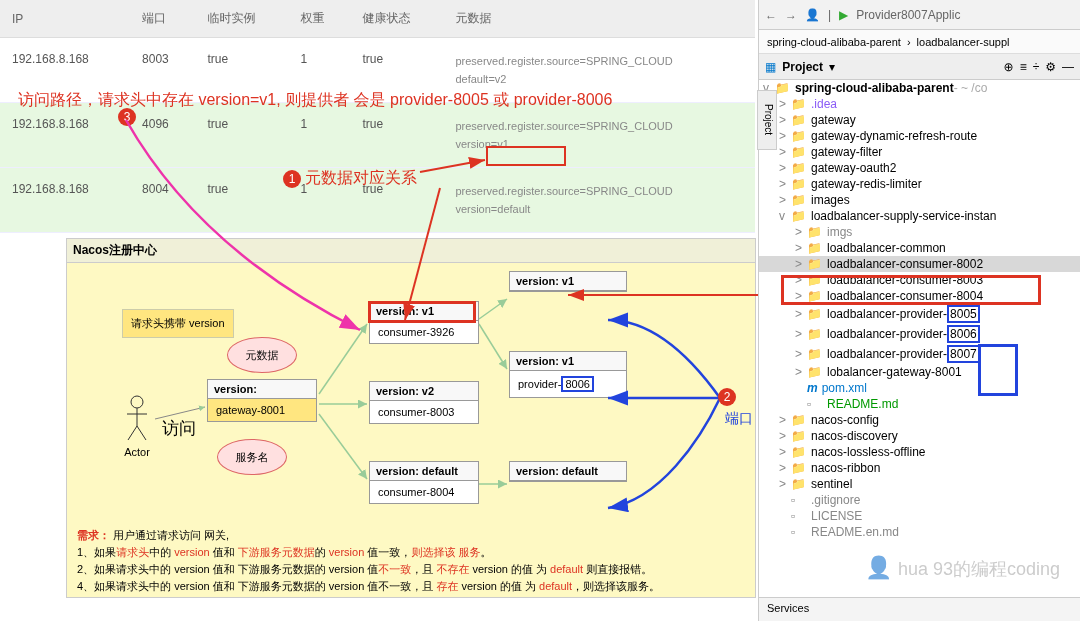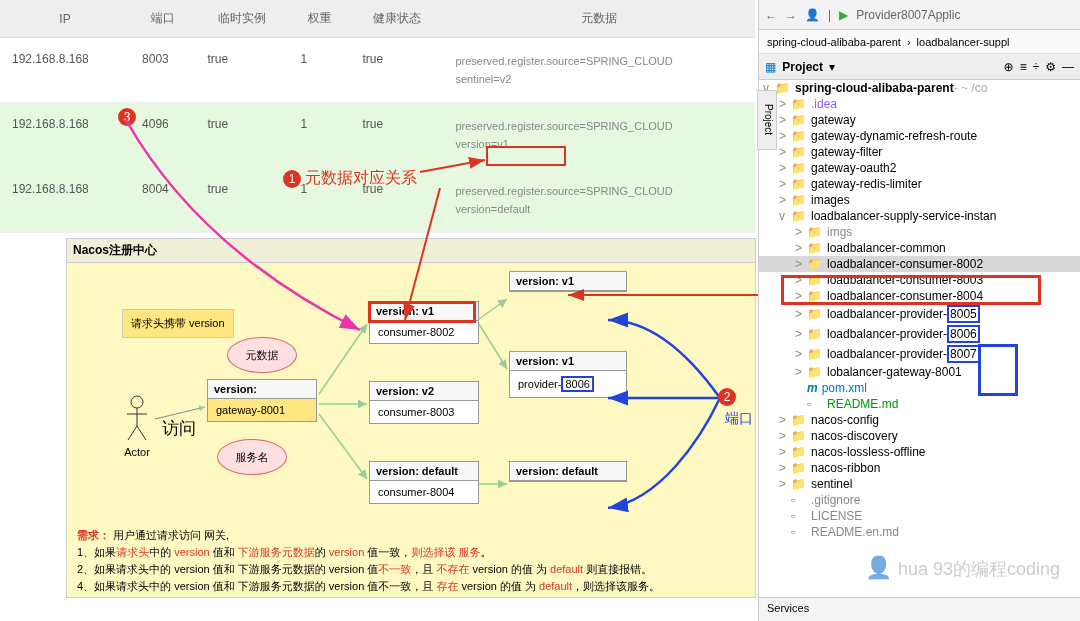--- a/index.html
+++ b/index.html
@@ -1,19 +1,19 @@
 <!DOCTYPE html>
 <html><head>
 <meta charset="utf-8">
 <style>
 * { margin:0; padding:0; box-sizing:border-box; font-family:"PingFang SC","Microsoft YaHei",sans-serif; }
 body { width:1080px; height:621px; overflow:hidden; background:#f4f4f4; position:relative; }
 .left-panel { position:absolute; left:0; top:0; width:758px; height:621px; background:#fff; }
 .table { width:755px; border-collapse:collapse; font-size:12px; }
-.table th { background:#eee; text-align:center; padding:10px 12px; color:#666; font-weight:normal; border-bottom:1px solid #ddd; }
+.table th { background:#eee; text-align:left; padding:10px 12px; color:#666; font-weight:normal; border-bottom:1px solid #ddd; }
 .table td { padding:14px 12px; border-bottom:1px solid #eef; color:#555; vertical-align:top; }
 .table tr.green td { background:#e7f8e1; }
 .meta-line { color:#888; font-size:11px; line-height:18px; }
 .overlay-text { position:absolute; color:#d32; font-size:16px; font-weight:500; }
 .circle-num { display:inline-block; width:18px; height:18px; border-radius:50%; background:#d32; color:#fff; text-align:center; line-height:18px; font-size:12px; margin-right:4px; }
 .diagram { position:absolute; left:66px; top:238px; width:690px; height:360px; border:1px solid #ccc; background:#fef9c3; }
 .dia-title { background:#f0f0d8; border-bottom:1px solid #ccc; padding:3px 6px; font-size:12px; font-weight:bold; }
 .dia-box { position:absolute; border:1px solid #999; background:#fff; font-size:11px; }
 .dia-box-head { background:#f8f8f8; border-bottom:1px solid #999; padding:3px 6px; font-weight:bold; }
 .dia-box-body { padding:5px 8px; }
@@ -58,21 +58,21 @@
       </thead>
     <tbody id="tbody">
         <tr>
           <td>192.168.8.168</td>
           <td>8003</td>
           <td>true</td>
           <td>1</td>
           <td>true</td>
           <td>
             <div class="meta-line">preserved.register.source=SPRING_CLOUD</div>
-            <div class="meta-line">sentinel=v2</div>
+            <div class="meta-line">default=v2</div>
           </td>
         </tr>
         <tr class="green">
           <td>192.168.8.168</td>
           <td>4096</td>
           <td>true</td>
           <td>1</td>
           <td>true</td>
           <td>
             <div class="meta-line">preserved.register.source=SPRING_CLOUD</div>
@@ -86,20 +86,21 @@
           <td>1</td>
           <td>true</td>
           <td>
             <div class="meta-line">preserved.register.source=SPRING_CLOUD</div>
             <div class="meta-line">version=default</div>
           </td>
         </tr>
       </tbody>
   </table>
 
+  <div class="overlay-text" style="left:18px; top:90px;">访问路径，请求头中存在 version=v1, 则提供者 会是 provider-8005 或 provider-8006</div>
   <div class="overlay-text" style="left:283px; top:168px;">
     <span class="circle-num">1</span><span>元数据对应关系</span>
   </div>
   <span class="circle-num" style="position:absolute; left:118px; top:108px;">3</span>
 
   <div class="diagram">
     <div class="dia-title">Nacos注册中心</div>
 
     <div class="yellow-note" style="left:55px; top:70px;">请求头携带 version</div>
     <div class="cloud" style="left:160px; top:98px;">元数据</div>
@@ -118,21 +119,21 @@
     <div style="position:absolute; left:95px; top:178px; font-size:17px;">访问</div>
 
     <div class="dia-box" style="left:140px; top:140px; width:110px; background:#ffe680;">
       <div class="dia-box-head">version:</div>
       <div class="dia-box-body">gateway-8001</div>
     </div>
 
     <div id="consumers">
         <div class="dia-box" style="left: 302px; top: 62px; width: 110px;">
           <div class="dia-box-head">version: v1</div>
-          <div class="dia-box-body">consumer-8002</div>
+          <div class="dia-box-body">consumer-3926</div>
         </div>
         <div class="dia-box" style="left: 302px; top: 142px; width: 110px;">
           <div class="dia-box-head">version: v2</div>
           <div class="dia-box-body">consumer-8003</div>
         </div>
         <div class="dia-box" style="left: 302px; top: 222px; width: 110px;">
           <div class="dia-box-head">version: default</div>
           <div class="dia-box-body">consumer-8004</div>
         </div>
       </div>

